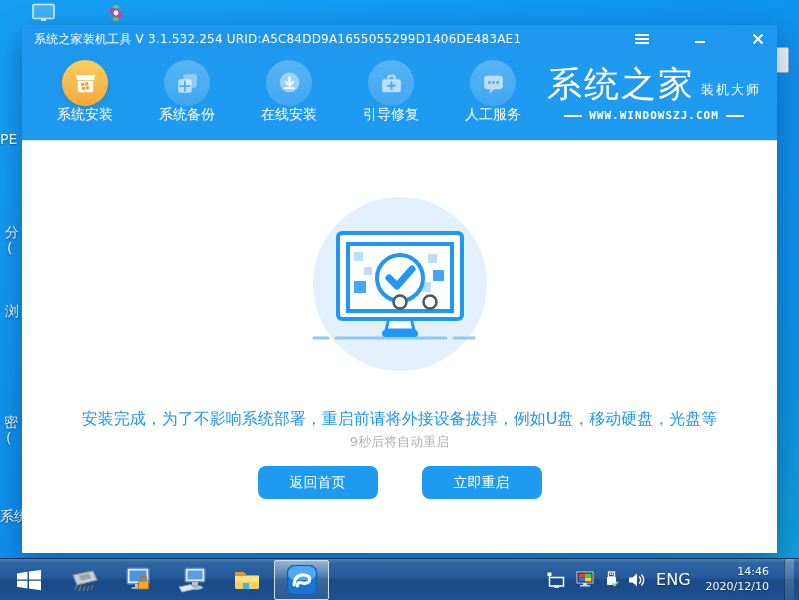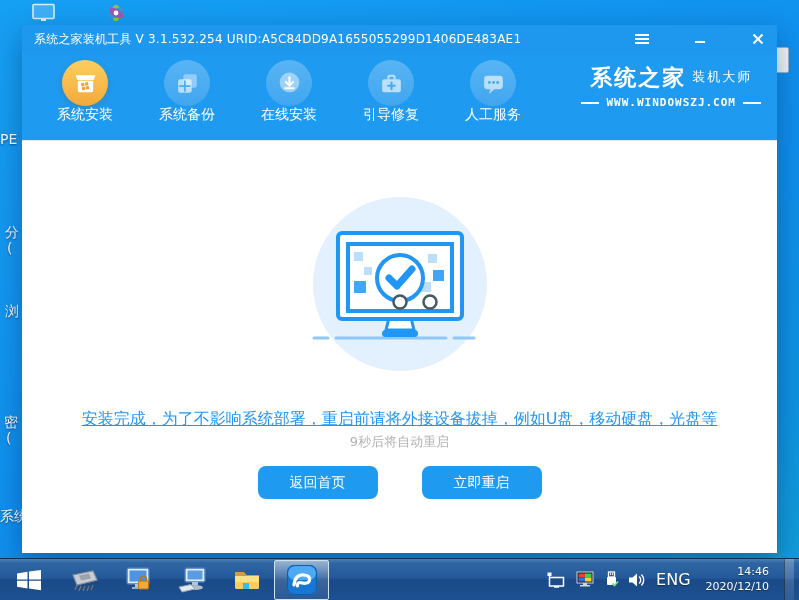--- a/index.html
+++ b/index.html
@@ -32,32 +32,32 @@
   .nav-item { width:102px; display:flex; flex-direction:column; align-items:center; cursor:pointer; }
   .nav-circle { width:46px; height:46px; border-radius:50%; display:flex;
                 align-items:center; justify-content:center; }
   .nav-circle.inactive { background:linear-gradient(180deg,#58b4f4,#41a6f0); }
   .nav-circle.active { background:linear-gradient(180deg,#fccf5f,#f3a93a);
                        box-shadow:0 2px 6px rgba(120,70,0,.25); }
   .nav-label { color:#fff; font-size:14px; }
 
   .logo { position:absolute; right:16px; top:14px; text-align:center; color:#fff; }
   .logo-top { display:flex; align-items:flex-end; justify-content:center; }
-  .logo-brand { font-size:22px; font-weight:bold; letter-spacing:2px; line-height:1; }
+  .logo-brand { font-size:35px; font-weight:normal; letter-spacing:2px; line-height:1; }
   .logo-tag { font-size:13px; margin:0 0 3px 6px; letter-spacing:2px; }
   .logo-site { margin-top:7px; display:flex; align-items:center; justify-content:center; }
   .logo-site .bar { width:18px; height:2px; background:#fff; }
   .logo-site .txt { font-family:"DejaVu Sans Mono","Liberation Mono",monospace;
                     font-size:11px; font-weight:bold; letter-spacing:1px; margin:0 7px; }
 
   .content { position:absolute; left:0; top:115px; width:100%; height:413px;
              background:#fff; border-top:1px solid #dfe8f0; }
   .illus { position:absolute; left:268px; top:45px; width:220px; height:190px; }
   .msg { position:absolute; left:0; top:268px; width:100%; text-align:center;
-         color:#2196f3; font-size:16px;text-decoration:underline; }
+         color:#2196f3; font-size:16px; }
   .countdown { position:absolute; left:0; top:292px; width:100%; text-align:center;
                color:#b2b2b2; font-size:13px; }
   .btn-row { position:absolute; left:0; top:325px; width:100%; display:flex;
              justify-content:center; gap:44px; }
   .blue-btn { width:120px; height:33px; background:#1e9bf0; color:#fff; font-size:14px;
               border:none; border-radius:8px; cursor:pointer;
               font-family:"DejaVu Sans","Liberation Sans",sans-serif; }
 
   
   .taskbar { position:absolute; left:0; bottom:0; width:100%; height:42px; z-index:20;

